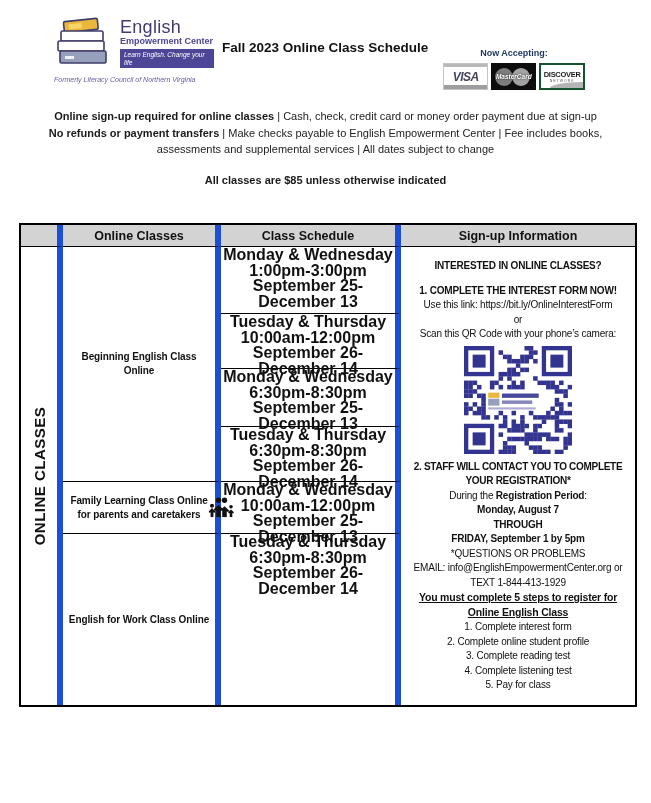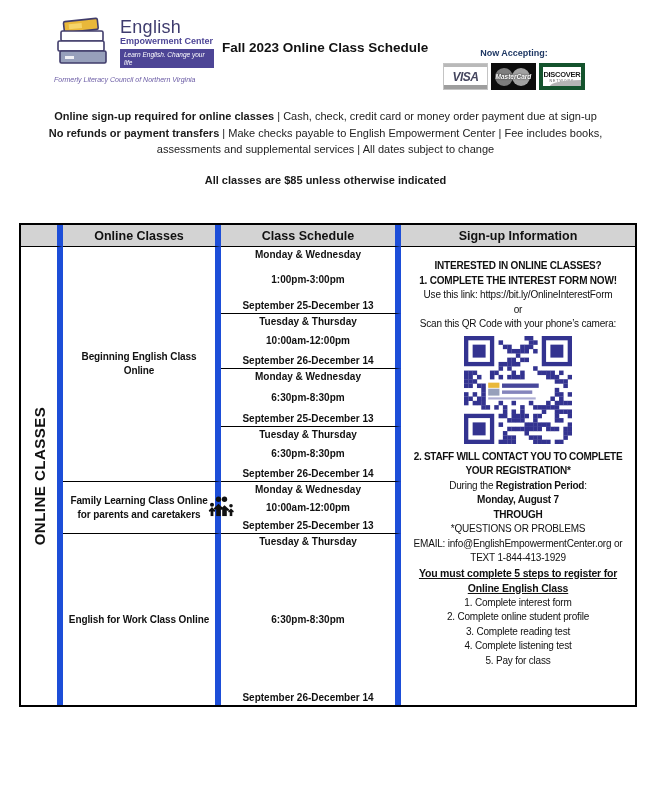--- a/index.html
+++ b/index.html
@@ -31,21 +31,21 @@
   .accepting{font-size:9px;font-weight:bold;color:var(--navy-text);text-align:center;margin-bottom:5px;margin-top:28px;}
   .cards-row{display:flex;gap:3px;justify-content:center;}
   .card{width:56px;height:27px;position:relative;overflow:hidden;}
   .card-visa{background:linear-gradient(#b9b9b9 0 3px,#fff 3px calc(100% - 4px),#9e9e9e calc(100% - 4px) 100%);border:1px solid #c4c4c4;display:flex;align-items:center;justify-content:center;}
   .visa-word{font-size:12px;font-weight:900;font-style:italic;color:#44455e;letter-spacing:-.5px;}
   .card-mc{background:#0d0d0d;}
   .mc-c1,.mc-c2{position:absolute;top:4.5px;width:18px;height:18px;border-radius:50%;}
   .mc-c1{left:4px;background:#7d7d7d;}
   .mc-c2{left:21px;background:#bdbdbd;opacity:.85;}
   .mc-word{position:absolute;left:0;right:0;top:10px;text-align:center;color:#fff;font-size:6.5px;font-weight:bold;font-style:italic;text-shadow:0 0 2px #000;}
-  .card-disc{background:#fff;border:4px solid #14532d;display:flex;flex-direction:column;align-items:center;justify-content:center;}
+  .card-disc{background:#fff;border:2px solid #14532d;display:flex;flex-direction:column;align-items:center;justify-content:center;}
   .disc-word{font-size:7.5px;font-weight:900;color:#1a1a1a;letter-spacing:-.3px;line-height:8px;}
   .disc-sub{font-size:3.5px;color:#555;letter-spacing:1px;line-height:4px;}
   .disc-swoosh{position:absolute;bottom:0;right:0;width:80%;height:6px;background:#b5b5b5;border-radius:100% 0 0 0;}
 
   
   .notice{position:absolute;left:20px;top:108px;width:611px;text-align:center;font-size:11px;line-height:16.5px;color:#222;}
   .notice b{color:#1a1a1a;}
   .price-note{margin-top:14px;font-weight:bold;font-size:11px;color:#1a1a1a;}
 
   
@@ -60,33 +60,33 @@
   .h0{grid-column:1;grid-row:1;}
   .h1{grid-column:2;grid-row:1;}
   .h2{grid-column:3;grid-row:1;}
   .h3{grid-column:4;grid-row:1;}
   .side{grid-column:1;grid-row:2/8;}
   .side-label{position:absolute;top:50%;left:50%;transform:translate(-50%,-50%) rotate(-90deg);white-space:nowrap;font-weight:bold;font-size:15px;letter-spacing:.5px;color:#111;}
   .cls{display:flex;flex-direction:column;align-items:center;justify-content:center;text-align:center;font-weight:bold;font-size:10px;letter-spacing:-.1px;line-height:14px;padding:2px;color:#111;}
   .cls0{grid-column:2;grid-row:2/6;}
   .cls1{grid-column:2;grid-row:6;}
   .cls2{grid-column:2;grid-row:7;}
-  .sch{display:flex;flex-direction:column;align-items:center;justify-content:space-between;text-align:center;font-weight:bold;font-size:10px;line-height:15.5px;color:#111;}
+  .sch{display:flex;flex-direction:column;align-items:center;justify-content:flex-start;text-align:center;font-weight:bold;font-size:16px;line-height:15.5px;color:#111;}
   .s0{grid-column:3;grid-row:2;}
   .s1{grid-column:3;grid-row:3;}
   .s2{grid-column:3;grid-row:4;}
   .s3{grid-column:3;grid-row:5;}
   .s4{grid-column:3;grid-row:6;}
   .s5{grid-column:3;grid-row:7;}
   .family-icon{position:absolute;left:-13px;top:50%;transform:translateY(-50%);}
 
   
   .signup{grid-column:4;grid-row:2/8;padding:12px 7px 0 7px;text-align:center;font-size:10px;line-height:14.5px;letter-spacing:-.2px;color:#111;}
   .su-b{font-weight:bold;}
-  .su-sp{}
+  .su-sp{margin-top:10px;}
   .su-b2{letter-spacing:-.3px;font-weight:bold;}
   .qr-wrap{margin:4px auto 6px auto;width:108px;height:108px;}
   .su-steps-title{margin-top:0;font-weight:bold;font-size:10.5px;text-decoration:underline;line-height:15px;}
 
   
   .footer{position:absolute;left:0;right:0;top:710px;text-align:center;font-weight:bold;font-size:11px;color:#111;}
 </style>
 </head>
 <body>
 
@@ -396,20 +396,21 @@
             <rect x="24.192" y="46.656000000000006" width="11.232000000000001" height="5.184" fill="#e9b83a"></rect>
             <rect x="24.192" y="52.704" width="11.232000000000001" height="6.912000000000001" fill="#97a0bb"></rect>
             <rect x="38.016000000000005" y="47.52" width="36.72" height="4.32" fill="#333390" opacity=".9"></rect>
             <rect x="38.016000000000005" y="54.432" width="30.240000000000002" height="3.4560000000000004" fill="#333390" opacity=".6"></rect>
             <rect x="24.192" y="61.344" width="47.52" height="2.16" fill="#333390" opacity=".4"></rect>
           </svg></div>
       <div class="su-b2">2. STAFF WILL CONTACT YOU TO COMPLETE YOUR REGISTRATION*</div>
       <div><span>During the </span><b>Registration Period</b><span>:</span></div>
       <div class="su-b">Monday, August 7</div>
       <div class="su-b">THROUGH</div>
+      <div class="su-b">FRIDAY, September 1 by 5pm</div>
       <div>*QUESTIONS OR PROBLEMS</div>
       <div>EMAIL: info@EnglishEmpowermentCenter.org or</div>
       <div>TEXT 1-844-413-1929</div>
       <div class="su-steps-title">You must complete 5 steps to register for Online English Class</div>
       <div>
           <div>1. Complete interest form</div>
           <div>2. Complete online student profile</div>
           <div>3. Complete reading test</div>
           <div>4. Complete listening test</div>
           <div>5. Pay for class</div>

